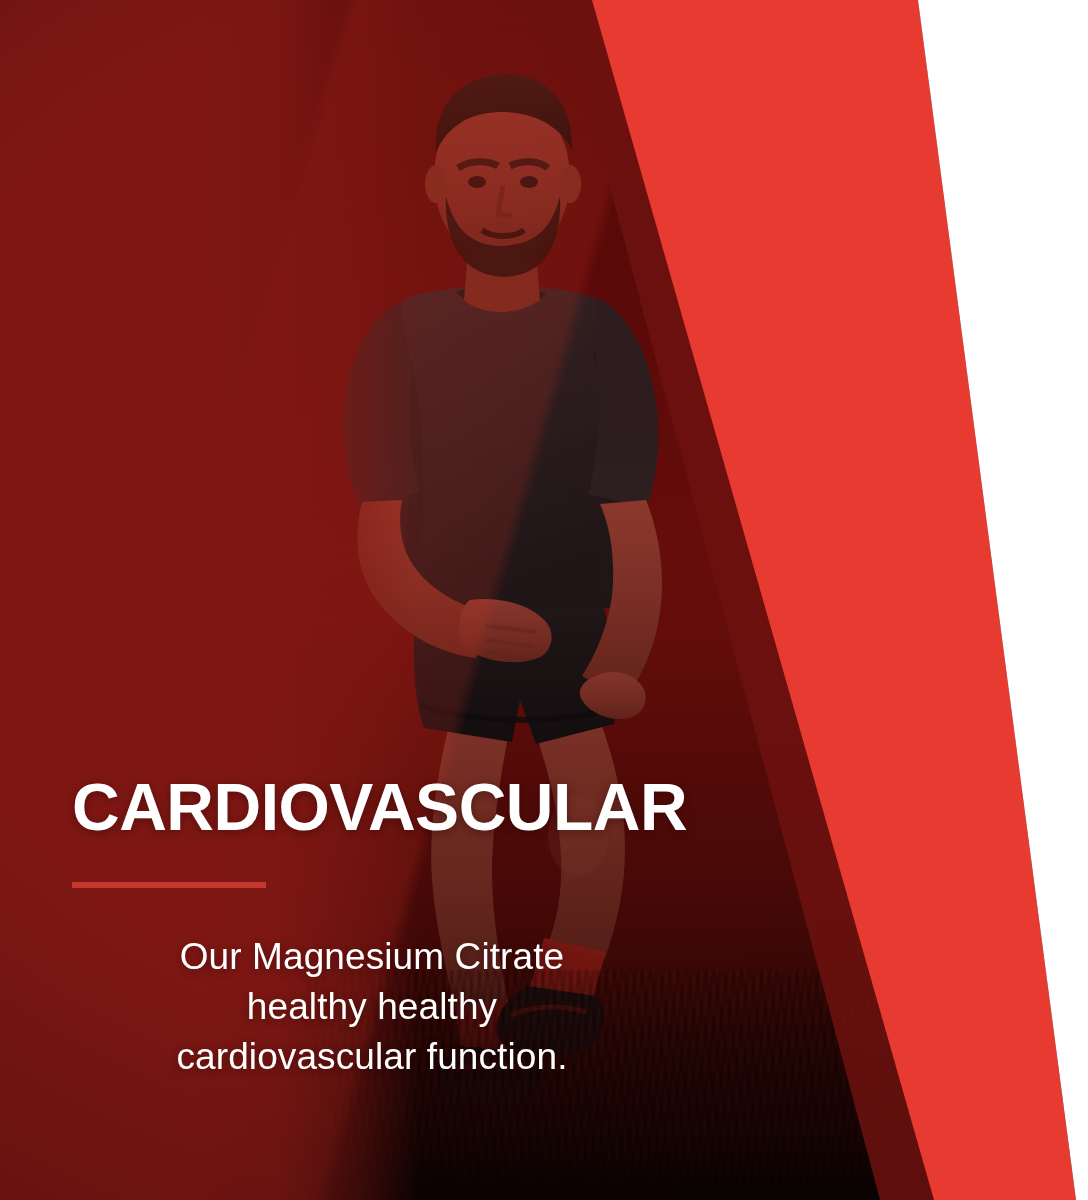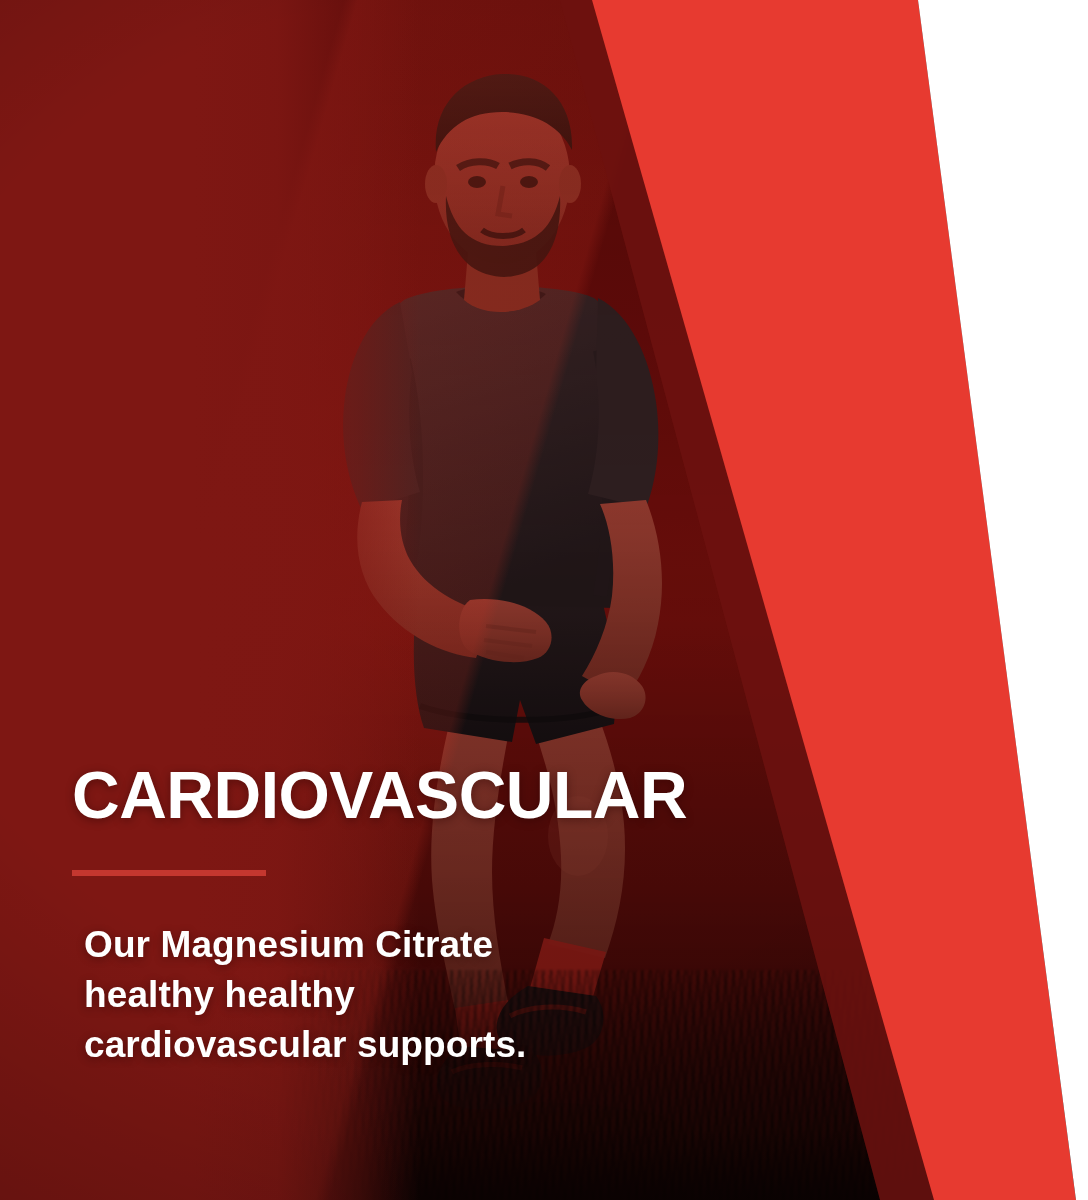--- a/index.html
+++ b/index.html
@@ -126,27 +126,28 @@
     text-transform: uppercase;
     text-shadow: 0 2px 10px rgba(40,4,3,0.45);
   }
   .divider {
     width: 194px;
     height: 6px;
     background: #c4372f;
     margin: 38px 0 44px 0;
   }
   .subcopy {
-    margin: 12px;
+    margin: 0;
     color: #ffffff;
     font-size: 37px;
     line-height: 50px;
-    font-weight: 700;
+    font-weight: 400;
     letter-spacing: 0.1px;
     text-shadow: 0 2px 9px rgba(40,4,3,0.45);
+    text-align: center;
   }
 </style>
 </head>
 <body>
 
 <div id="poster">
 
   <div class="photo-layer">
     <div class="scene"></div>
 
@@ -286,17 +287,17 @@
 
     <polygon points="918,0 1088,0 1088,1200 1076,1200" fill="#ffffff"></polygon>
   </svg>
 
   <div class="content">
 
     <h1 class="headline"><span>CARDIOVASCULAR</span><br></h1>
 
     <div class="divider"></div>
 
-    <p class="subcopy"><span>Our Magnesium Citrate</span><br><span>healthy healthy</span><br><span>cardiovascular supports.</span></p>
+    <p class="subcopy"><span>Our Magnesium Citrate</span><br><span>healthy healthy</span><br><span>cardiovascular function.</span></p>
 
   </div>
 
 </div>
 
 </body></html>

